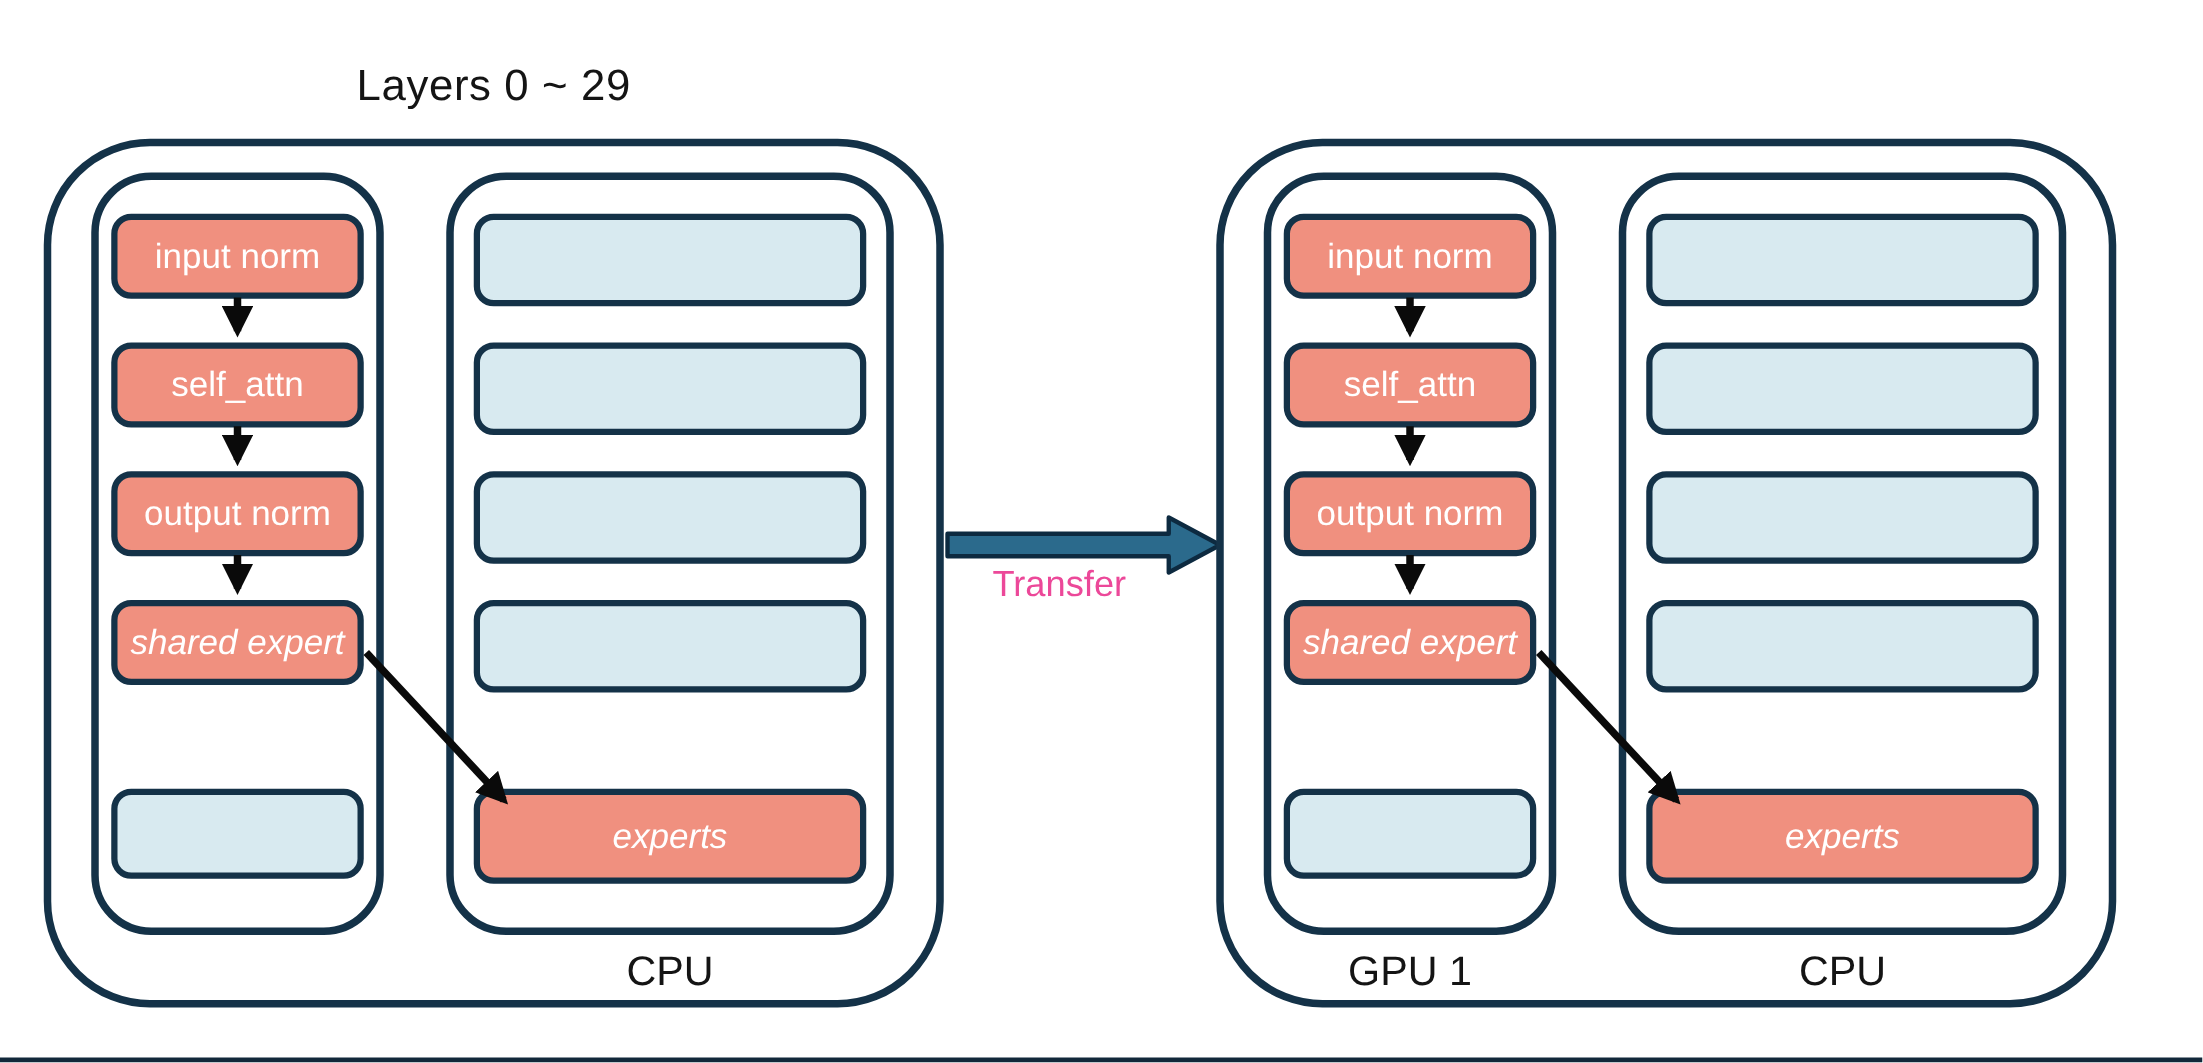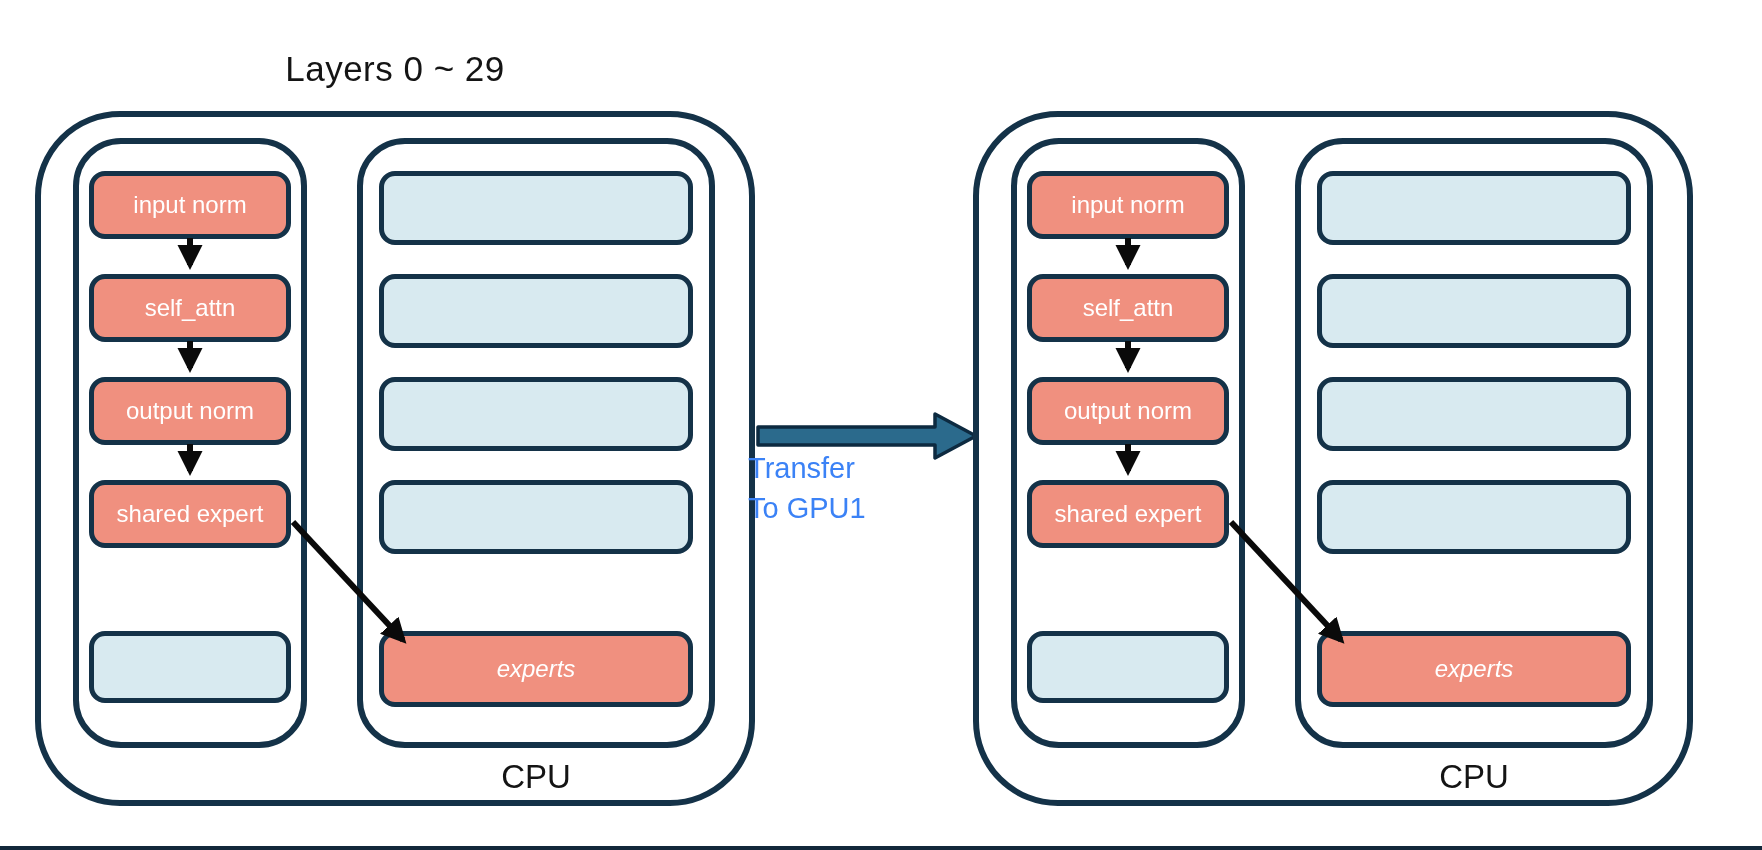--- a/index.html
+++ b/index.html
@@ -25,46 +25,46 @@
     border:6px solid var(--border-navy);
     border-radius:48px;background:#ffffff;
   }
   .col-gpu{left:38px;width:234px;}
   .col-cpu{left:322px;width:358px;}
   .box{
     position:absolute;box-sizing:border-box;
     border:5px solid var(--border-navy);
     border-radius:16px;
     display:flex;align-items:center;justify-content:center;
-    color:var(--text-light);font-size:24px;line-height:1;
+    color:var(--text-light);font-size:28px;line-height:1;
     white-space:nowrap;
   }
   .box.salmon{background:var(--salmon);}
   .box.blue{background:var(--light-blue);}
   .gpu-box{left:54px;width:202px;height:68px;}
   .gpu-box.r1{top:155px;} .gpu-box.r2{top:258px;}
-  .gpu-box.r3{top:361px;} .gpu-box.r4{top:464px;}
+  .gpu-box.r3{top:361px;} .gpu-box.r4{top:464px;font-style:italic;}
   .gpu-box.r5{top:615px;height:72px;}
   .cpu-box{left:344px;width:314px;height:74px;}
   .cpu-box.r1{top:155px;} .cpu-box.r2{top:258px;}
   .cpu-box.r3{top:361px;} .cpu-box.r4{top:464px;}
   .cpu-box.r5{top:615px;height:76px;font-style:italic;}
   .varrow{position:absolute;left:143px;width:24px;height:36px;}
   .varrow.a1{top:222px;} .varrow.a2{top:325px;} .varrow.a3{top:428px;}
   .col-label{
     position:absolute;top:742px;text-align:center;
     font-size:33px;font-weight:500;color:#141414;
   }
   .col-label.gpu{left:38px;width:234px;}
   .col-label.cpu{left:322px;width:358px;}
   .diag-arrow{position:absolute;left:250px;top:496px;width:150px;height:150px;}
   #transfer-arrow-svg{position:absolute;left:755px;top:410px;width:225px;height:52px;}
   #transfer-label{
-    position:absolute;left:748px;top:448px;width:220px;
-    font-size:29px;line-height:40px;color:#3b82f6;
+    position:absolute;left:794px;top:448px;width:220px;
+    font-size:29px;line-height:40px;color:#ec4899;
   }
   #bottom-bar{
     position:absolute;left:0;top:846px;width:1762px;height:4px;
     background:var(--bottom-bar);
   }
   svg{display:block;overflow:visible;}
 </style>
 </head>
 <body>
 
@@ -110,21 +110,20 @@
   </svg>
 
   <div class="col-label cpu">CPU</div>
 </div>
 
 <svg id="transfer-arrow-svg" viewBox="0 0 225 52">
   <polygon points="3,17 180,17 180,4 221,26 180,48 180,35 3,35" style="fill:var(--arrow-teal);stroke:var(--arrow-outline);stroke-width:3.5;stroke-linejoin:round;"></polygon>
 </svg>
 <div id="transfer-label">
   <div>Transfer</div>
-  <div>To GPU1</div>
 </div>
 
 <div class="group" style="left:973px">
   <div class="outer-container"></div>
 
   <div class="column col-gpu"></div>
   <div class="column col-cpu"></div>
 
   <div class="box salmon gpu-box r1">input norm</div>
   <div class="box salmon gpu-box r2">self_attn</div>
@@ -145,16 +144,17 @@
   <div class="box blue cpu-box r1"></div>
   <div class="box blue cpu-box r2"></div>
   <div class="box blue cpu-box r3"></div>
   <div class="box blue cpu-box r4"></div>
   <div class="box salmon cpu-box r5">experts</div>
 
   <svg class="diag-arrow" viewBox="0 0 150 150">
     <line x1="8" y1="10" x2="118" y2="128" stroke="#0A0A0A" stroke-width="6" marker-end="url(#arrowhead)"></line>
   </svg>
 
+  <div class="col-label gpu">GPU 1</div>
   <div class="col-label cpu">CPU</div>
 </div>
 
 <div id="bottom-bar"></div>
 
 </body></html>

